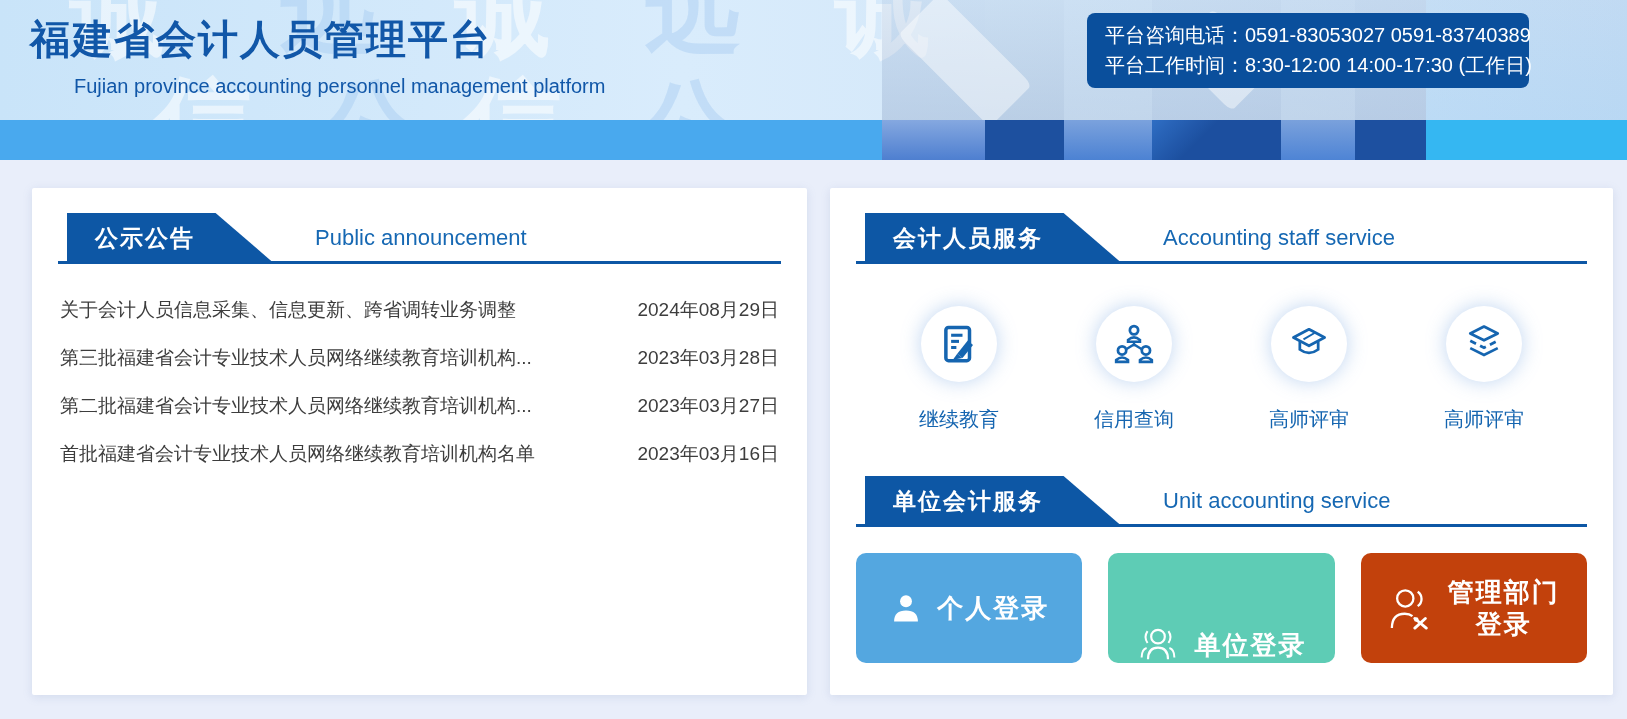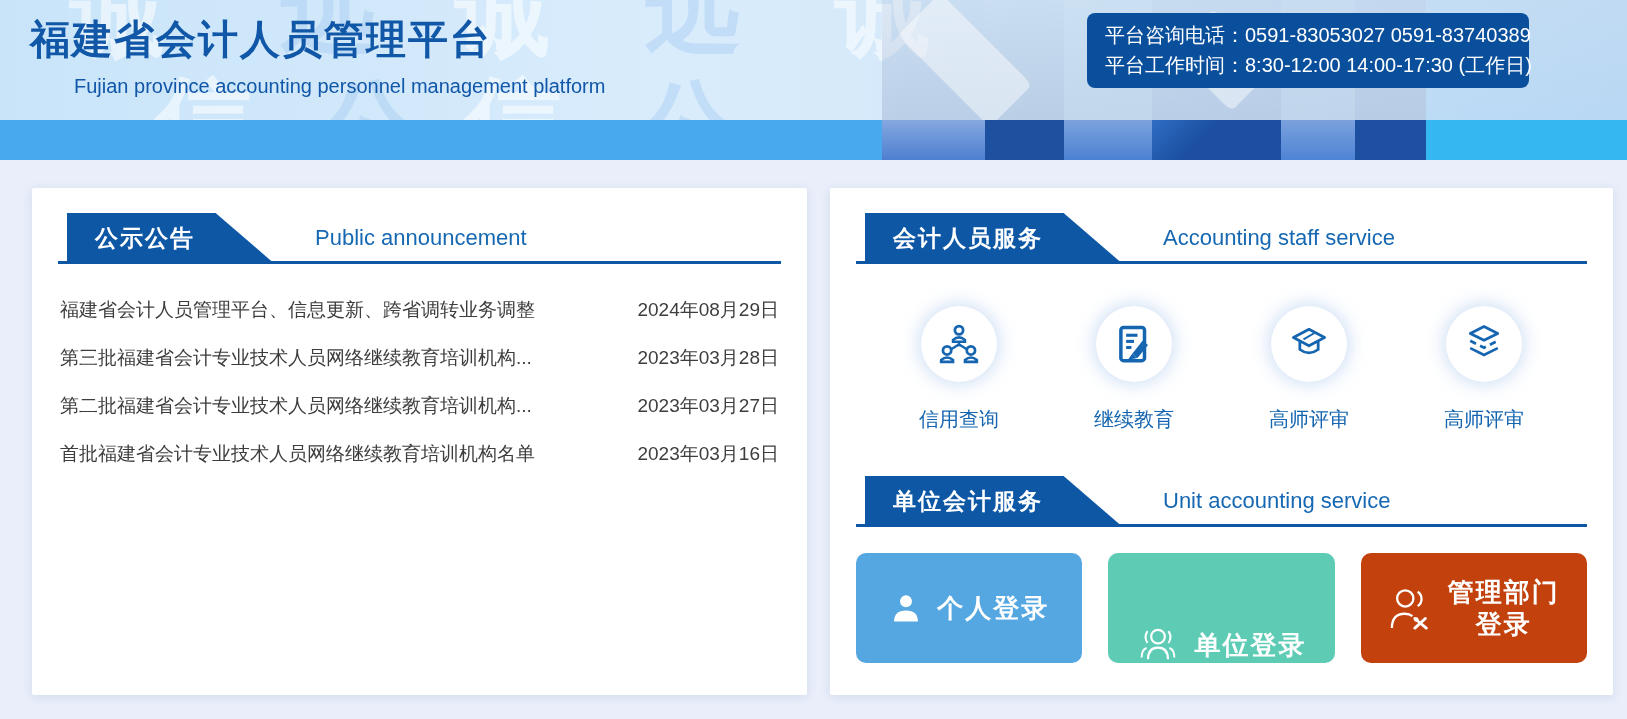--- a/index.html
+++ b/index.html
@@ -185,21 +185,21 @@
 
 <div class="main">
 
   <div class="panel panel-left">
     <div class="section-header">
       <div class="section-tab">公示公告</div>
       <div class="section-en">Public announcement</div>
     </div>
     <div class="ann-list">
       <div class="ann-row">
-        <span class="ann-title">福建省会计人员管理平台、信息更新、跨省调转业务调整</span>
+        <span class="ann-title">关于会计人员信息采集、信息更新、跨省调转业务调整</span>
         <span class="ann-date">2024年08月29日</span>
       </div>
       <div class="ann-row">
         <span class="ann-title">第三批福建省会计专业技术人员网络继续教育培训机构...</span>
         <span class="ann-date">2023年03月28日</span>
       </div>
       <div class="ann-row">
         <span class="ann-title">第二批福建省会计专业技术人员网络继续教育培训机构...</span>
         <span class="ann-date">2023年03月27日</span>
       </div>
@@ -210,52 +210,52 @@
     </div>
   </div>
 
   <div class="panel panel-right">
     <div class="section-header">
       <div class="section-tab">会计人员服务</div>
       <div class="section-en">Accounting staff service</div>
     </div>
 
     <div class="services">
+      <div class="service-item">
+        <div class="service-circle">
+          <svg width="42" height="42" viewBox="0 0 48 48">
+            <rect x="9" y="5" width="27" height="38" rx="3" fill="none" stroke="#1565b0" stroke-width="4"></rect>
+            <line x1="15" y1="14" x2="28" y2="14" stroke="#1565b0" stroke-width="3.5"></line>
+            <line x1="15" y1="21" x2="24" y2="21" stroke="#1565b0" stroke-width="3.5"></line>
+            <line x1="15" y1="28" x2="21" y2="28" stroke="#1565b0" stroke-width="3.5"></line>
+            <path d="M22 35 L34 20 L40 25 L28 40 Z" fill="#1565b0"></path>
+            <path d="M17 42 L22 35 L28 40 Z" fill="#1565b0"></path>
+          </svg>
+        </div>
+        <div class="service-label">继续教育</div>
+      </div>
+
       <div class="service-item">
         <div class="service-circle">
           <svg width="44" height="44" viewBox="0 0 48 48">
             <circle cx="24" cy="9" r="4.5" fill="none" stroke="#1565b0" stroke-width="3"></circle>
             <path d="M17.5 19.5 q6.5 -5.5 13 0 l0 2 l-13 0 Z" fill="none" stroke="#1565b0" stroke-width="2.8"></path>
             <path d="M15 30 L24 24.5 L33 30" fill="none" stroke="#1565b0" stroke-width="2.5"></path>
             <line x1="24" y1="22" x2="24" y2="26.5" stroke="#1565b0" stroke-width="2.5"></line>
             <circle cx="11" cy="31" r="4.5" fill="none" stroke="#1565b0" stroke-width="3"></circle>
             <path d="M4.5 41.5 q6.5 -5.5 13 0 l0 2 l-13 0 Z" fill="none" stroke="#1565b0" stroke-width="2.8"></path>
             <circle cx="37" cy="31" r="4.5" fill="none" stroke="#1565b0" stroke-width="3"></circle>
             <path d="M30.5 41.5 q6.5 -5.5 13 0 l0 2 l-13 0 Z" fill="none" stroke="#1565b0" stroke-width="2.8"></path>
           </svg>
         </div>
         <div class="service-label">信用查询</div>
       </div>
 
       <div class="service-item">
         <div class="service-circle">
-          <svg width="42" height="42" viewBox="0 0 48 48">
-            <rect x="9" y="5" width="27" height="38" rx="3" fill="none" stroke="#1565b0" stroke-width="4"></rect>
-            <line x1="15" y1="14" x2="28" y2="14" stroke="#1565b0" stroke-width="3.5"></line>
-            <line x1="15" y1="21" x2="24" y2="21" stroke="#1565b0" stroke-width="3.5"></line>
-            <line x1="15" y1="28" x2="21" y2="28" stroke="#1565b0" stroke-width="3.5"></line>
-            <path d="M22 35 L34 20 L40 25 L28 40 Z" fill="#1565b0"></path>
-            <path d="M17 42 L22 35 L28 40 Z" fill="#1565b0"></path>
-          </svg>
-        </div>
-        <div class="service-label">继续教育</div>
-      </div>
-
-      <div class="service-item">
-        <div class="service-circle">
           <svg width="44" height="44" viewBox="0 0 48 48">
             <path d="M24 8 L41 17 L24 26 L7 17 Z" fill="none" stroke="#1565b0" stroke-width="3" stroke-linejoin="round"></path>
             <path d="M14 21.5 V30 q10 7.5 20 0 V21.5" fill="none" stroke="#1565b0" stroke-width="3"></path>
             <path d="M30 12 L18 19" fill="none" stroke="#1565b0" stroke-width="2.2"></path>
           </svg>
         </div>
         <div class="service-label">高师评审</div>
       </div>
 
       <div class="service-item">

